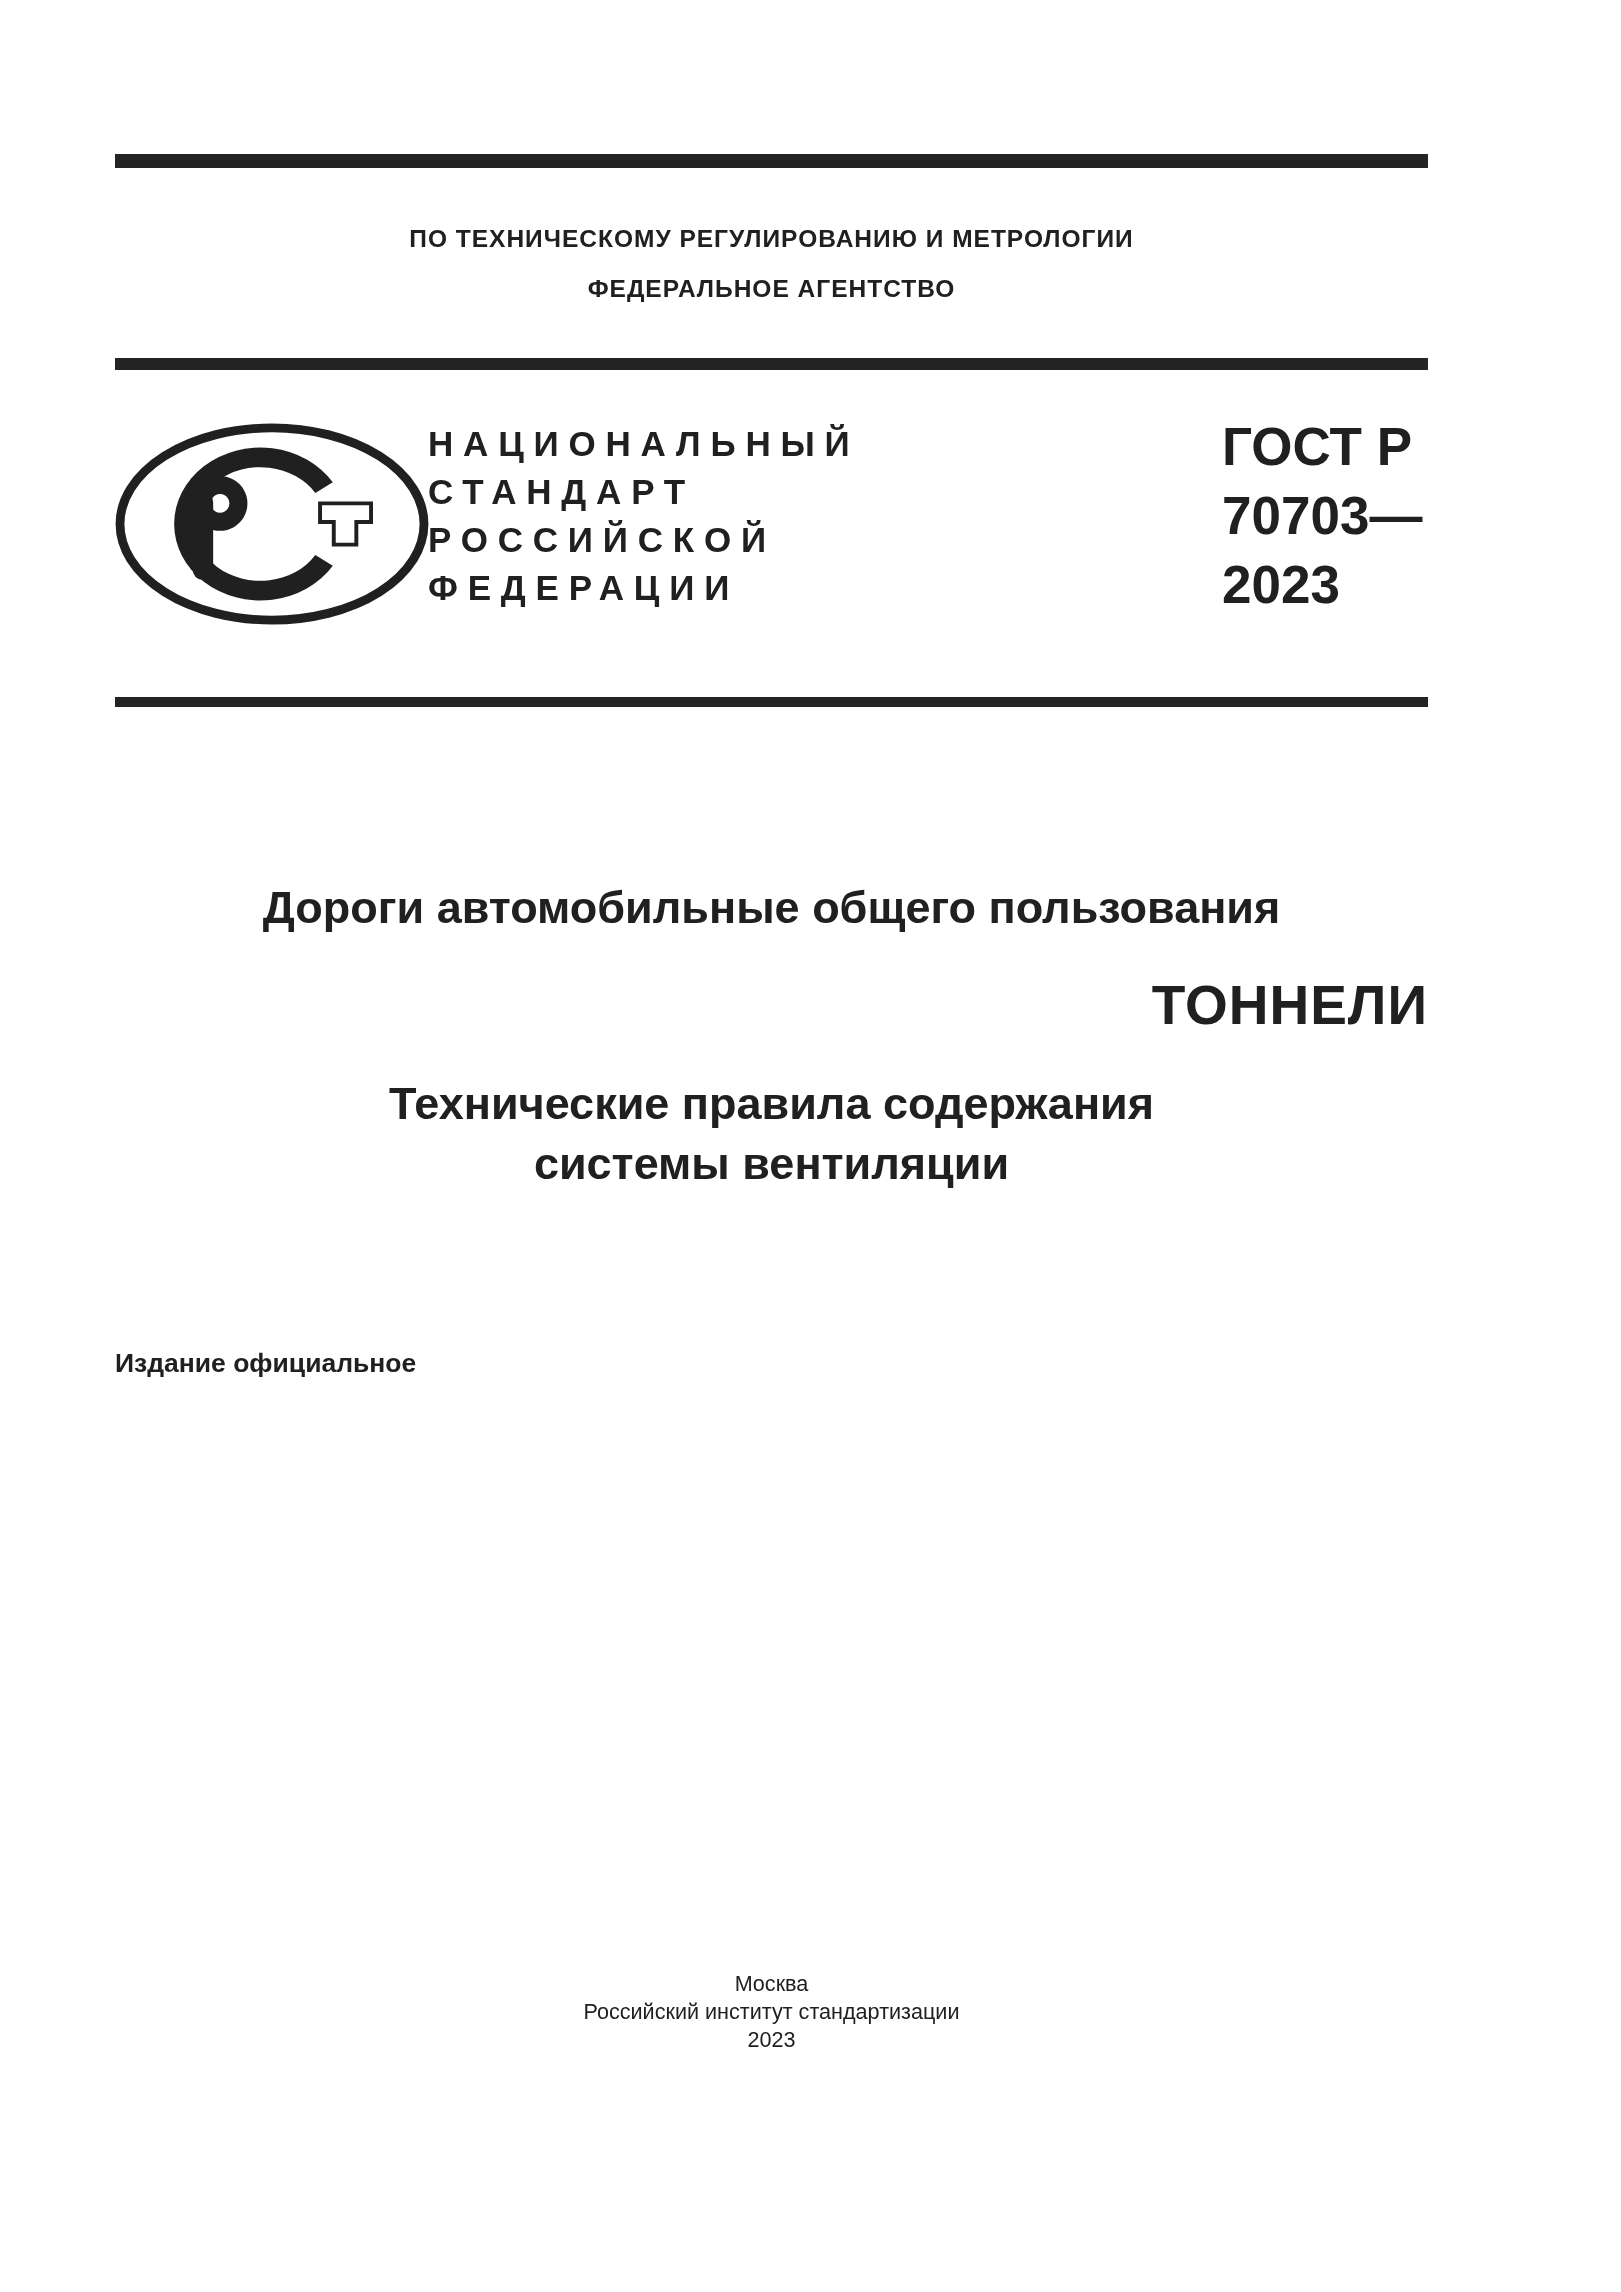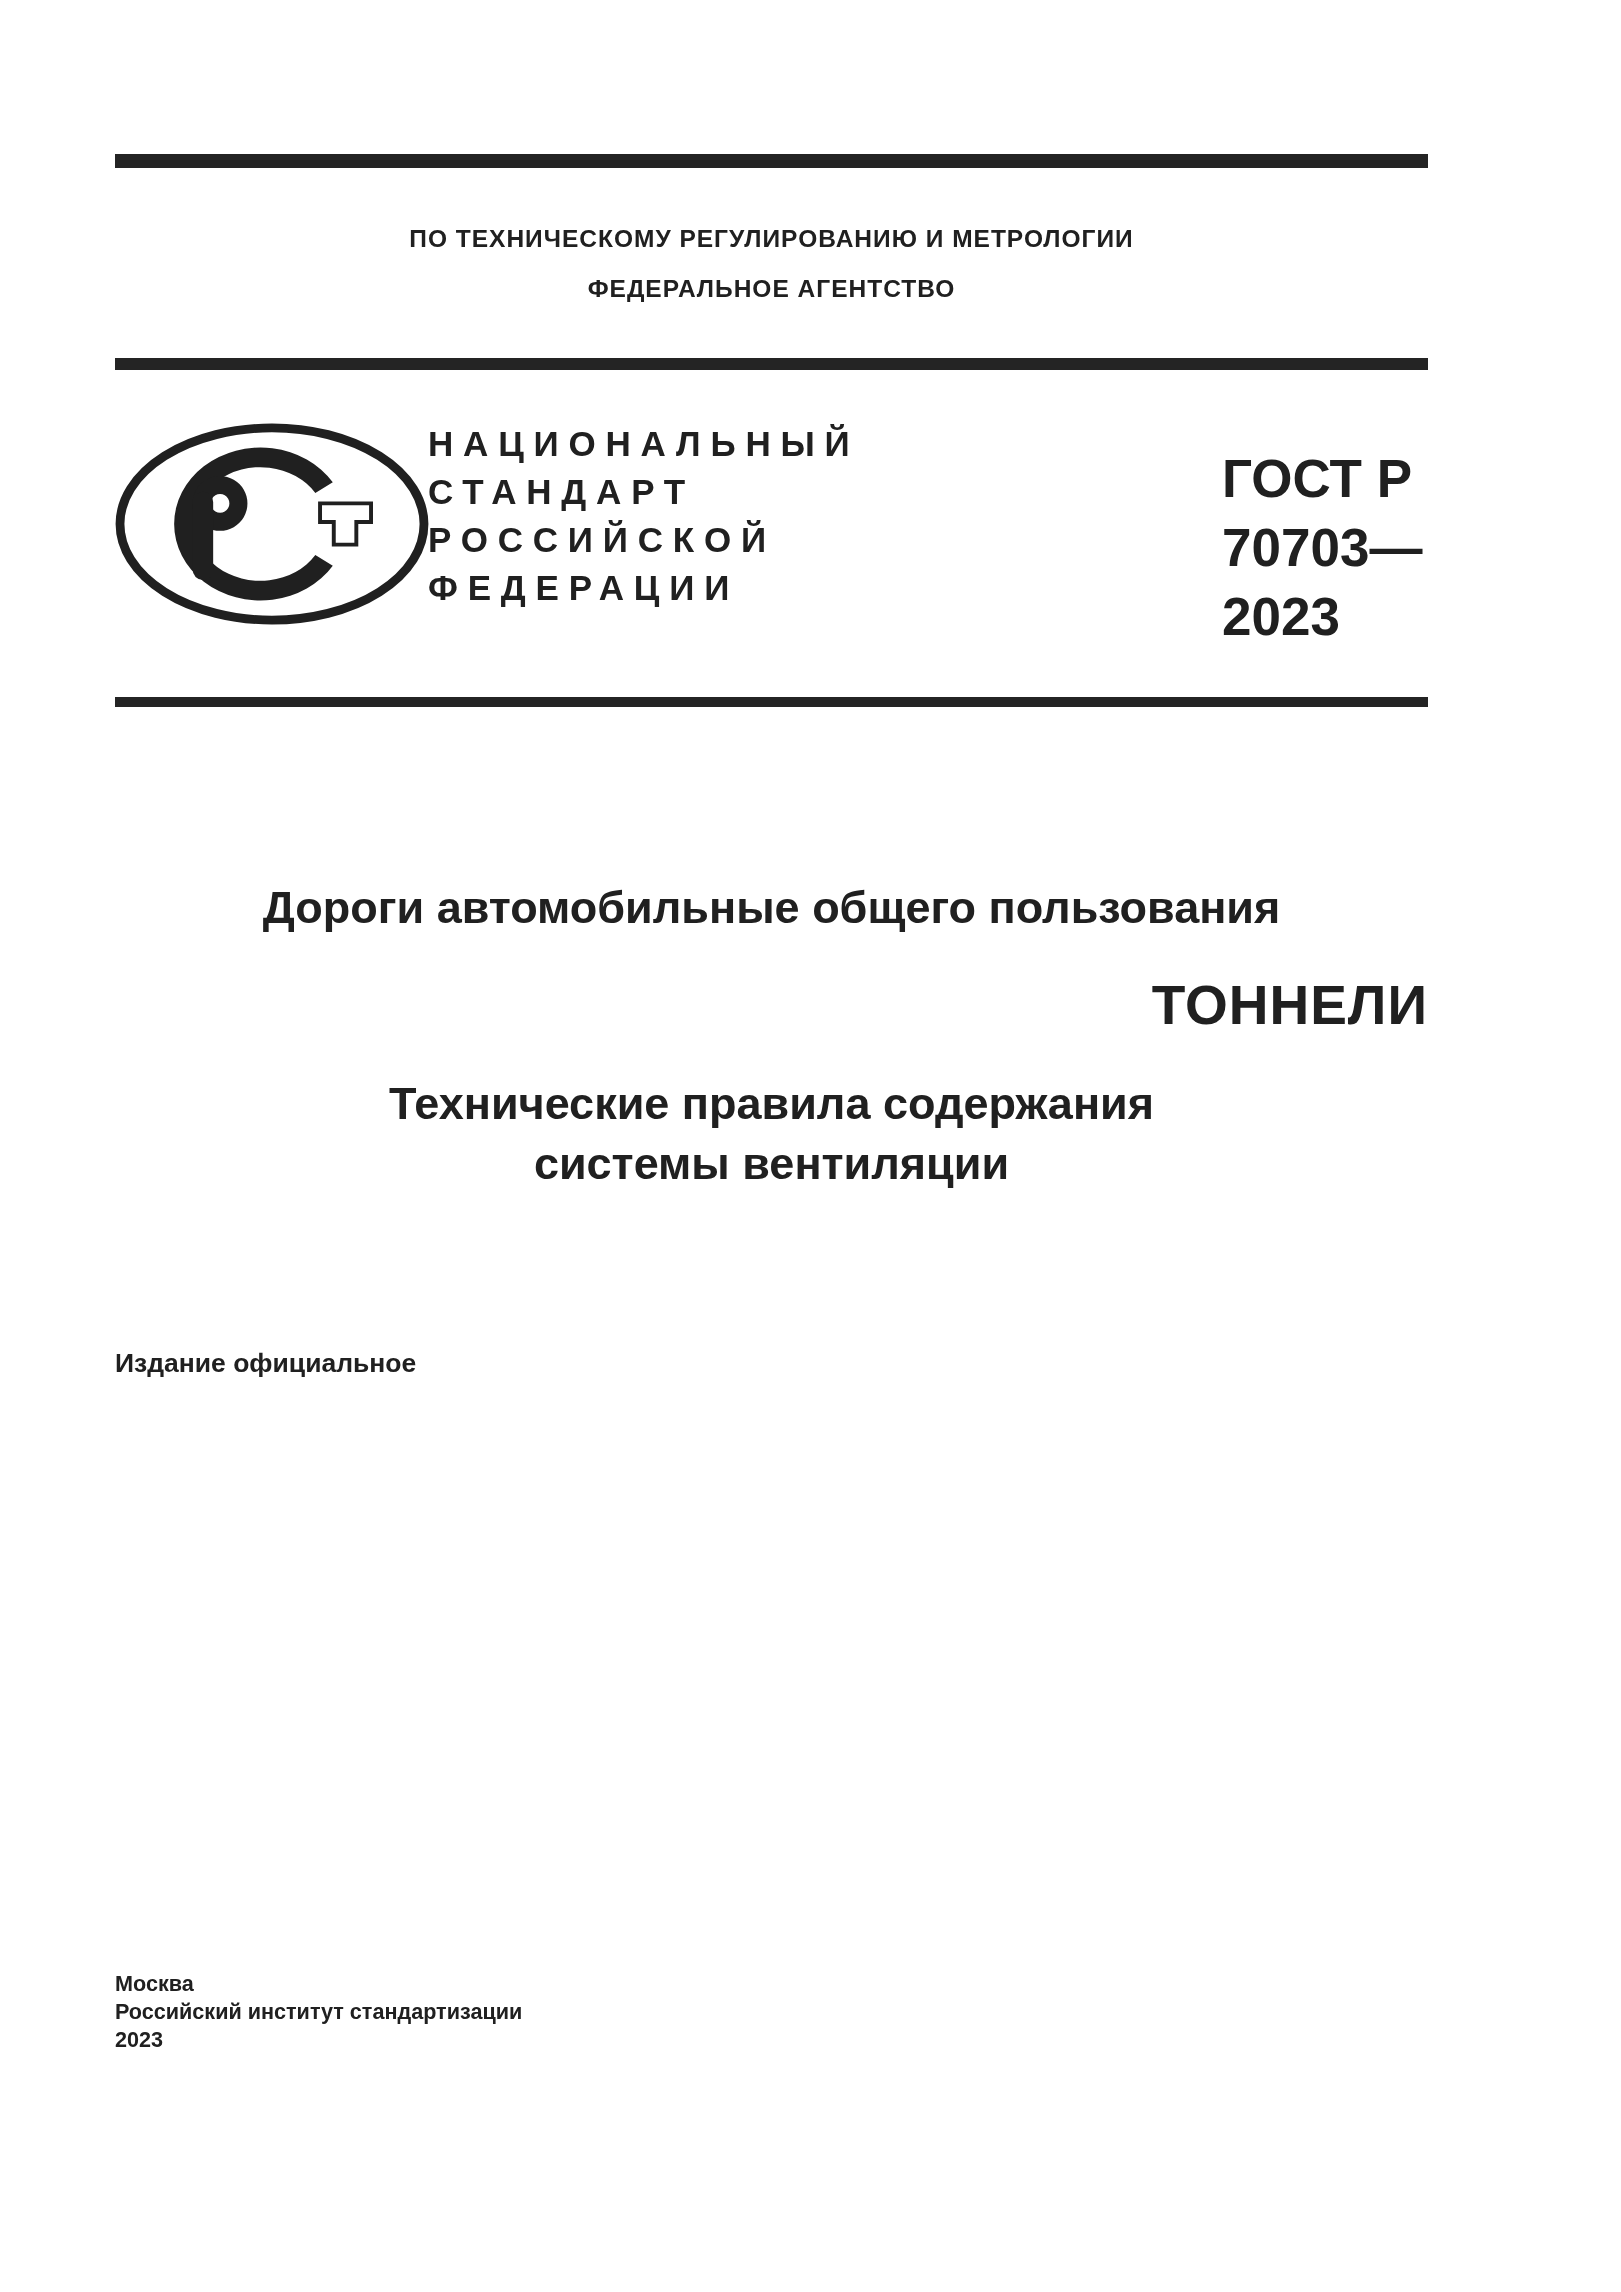--- a/index.html
+++ b/index.html
@@ -18,41 +18,41 @@
     font-size:24.5px;font-weight:bold;line-height:50px;letter-spacing:1px;
     white-space:pre;
   }
   .logo{left:115px;top:423px;width:314px;height:202px;}
   .std-type{
     left:428px;top:420px;width:794px;text-align:left;
     font-size:35px;font-weight:bold;line-height:48px;letter-spacing:9.8px;
   }
   .designation{
     left:1222px;top:412px;width:314px;text-align:left;
-    font-size:53px;font-weight:bold;line-height:69px;letter-spacing:0;margin-top:32px;
+    font-size:53px;font-weight:bold;line-height:69px;letter-spacing:0;
   }
   .title-group{
     left:115px;top:877px;width:1313px;text-align:center;
     font-size:45px;font-weight:bold;line-height:61px;
   }
   .title-main{
     left:115px;top:971px;width:1313px;text-align:right;
     font-size:55px;font-weight:bold;line-height:69px;letter-spacing:1px;
   }
   .title-sub{
     left:115px;top:1074px;width:1313px;text-align:center;
     font-size:45px;font-weight:bold;line-height:60px;
   }
   .edition{
     left:115px;top:1347px;width:1313px;
     font-size:26.5px;font-weight:bold;line-height:33px;
   }
   .imprint{
-    left:115px;top:1970px;width:1313px;text-align:left;
-    font-size:21.6px;font-weight:bold;line-height:28px;
+    left:115px;top:1970px;width:1313px;text-align:center;
+    font-size:21.6px;font-weight:normal;line-height:28px;
   }
 </style>
 </head>
 <body>
 
 <div class="abs bar bar1"></div>
 
 <div class="abs agency"><div>ПО ТЕХНИЧЕСКОМУ РЕГУЛИРОВАНИЮ И МЕТРОЛОГИИ</div><div>ФЕДЕРАЛЬНОЕ АГЕНТСТВО</div></div>
 
 <div class="abs bar bar2"></div>

